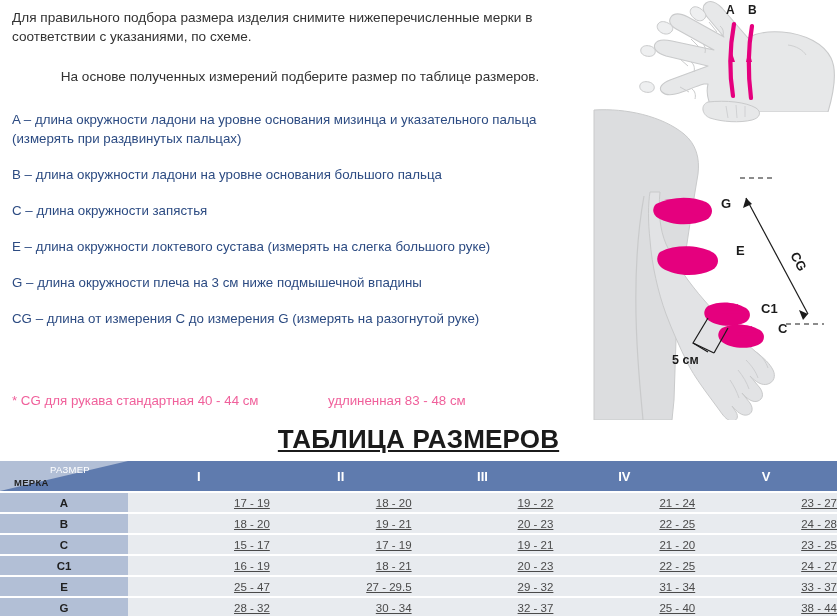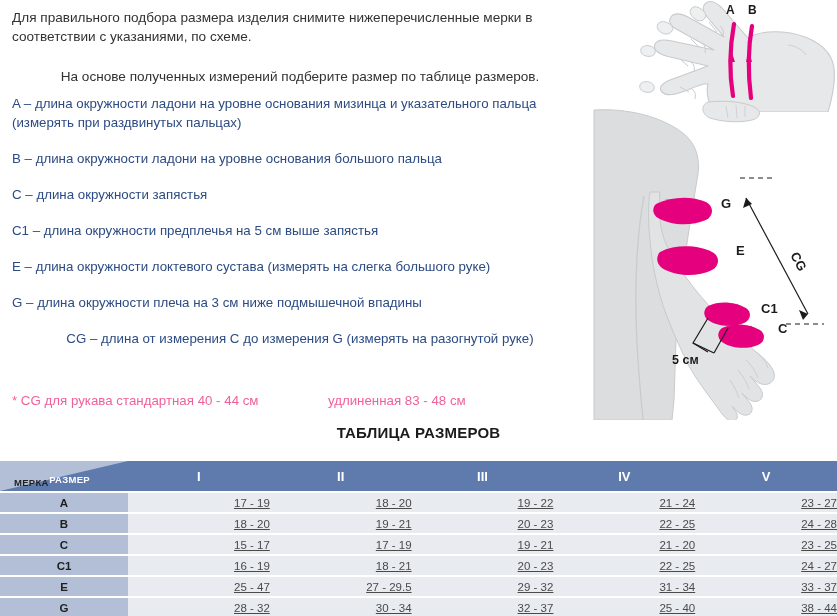--- a/index.html
+++ b/index.html
@@ -36,29 +36,29 @@
     line-height: 19px;
     color: #323232;
     margin: 0 0 0 0;
   }
   .intro-p.second {
     margin-top: 21px;
     text-align: center;
   }
 
   .measure-list {
-    margin-top: 8px;
+    margin-top: 24px;
   }
   .measure-item {
     font-size: 13.3px;
     line-height: 19px;
     color: #2c4b82;
     margin-bottom: 17px;
   }
-  .measure-item:last-child { margin-bottom: 0; text-align: center; }
+  .measure-item:last-child { margin-bottom: 0; }
 
   .note-line {
     position: absolute;
     left: 12px;
     top: 393px;
     font-size: 13.3px;
     color: #f0609b;
     white-space: nowrap;
   }
   .note-gap { display: inline-block; width: 62px; }
@@ -79,24 +79,25 @@
     height: 320px;
   }
 
   
   .table-title {
     position: absolute;
     left: 0;
     top: 424px;
     width: 837px;
     text-align: center;
-    font-size: 15px;
+    font-size: 26px;
     font-weight: bold;
     color: #1b1b1b;
     letter-spacing: 0.2px;
+    text-decoration: underline;
   }
 
   
   .size-table-wrap {
     position: absolute;
     left: 0;
     top: 459px;
     width: 837px;
   }
   table.size-table {
@@ -123,23 +124,23 @@
   .hdr-corner .tri {
     position: absolute;
     left: 0; top: 0;
     width: 0; height: 0;
     border-left: 128px solid #b2bfd6;
     border-bottom: 30px solid transparent;
   }
   .hdr-corner .lbl-razmer {
     position: absolute;
     right: 38px;
-    top: 13px;
+    top: 3px;
     font-size: 9.5px;
-    font-weight: bold;
+    font-weight: normal;
     color: #ffffff;
     letter-spacing: 0.3px;
   }
   .hdr-corner .lbl-merka {
     position: absolute;
     left: 6px;
     bottom: 3px;
     font-size: 9.5px;
     font-weight: bold;
     color: #1f1f1f;
@@ -183,21 +184,20 @@
 <div class="top-area">
 
   <div class="text-col">
     <p class="intro-p">Для правильного подбора размера изделия снимите нижеперечисленные мерки в соответствии с указаниями, по схеме.</p>
     <p class="intro-p second">На основе полученных измерений подберите размер по таблице размеров.</p>
 
     <div class="measure-list">
       <div class="measure-item">A – длина окружности ладони на уровне основания мизинца и указательного пальца (измерять при раздвинутых пальцах)</div>
       <div class="measure-item">B – длина окружности ладони на уровне основания большого пальца</div>
       <div class="measure-item">C – длина окружности запястья</div>
-      <div class="measure-item">C1 – длина окружности предплечья на 5 см выше запястья</div>
       <div class="measure-item">E – длина окружности локтевого сустава (измерять на слегка большого руке)</div>
       <div class="measure-item">G – длина окружности плеча на 3 см ниже подмышечной впадины</div>
       <div class="measure-item">CG – длина от измерения C до измерения G (измерять на разогнутой руке)</div>
     </div>
   </div>
 
   <div class="note-line">
     <span>* CG для рукава  стандартная 40 - 44 см</span>
     <span class="note-gap"></span>
     <span>удлиненная 83 - 48 см</span>

